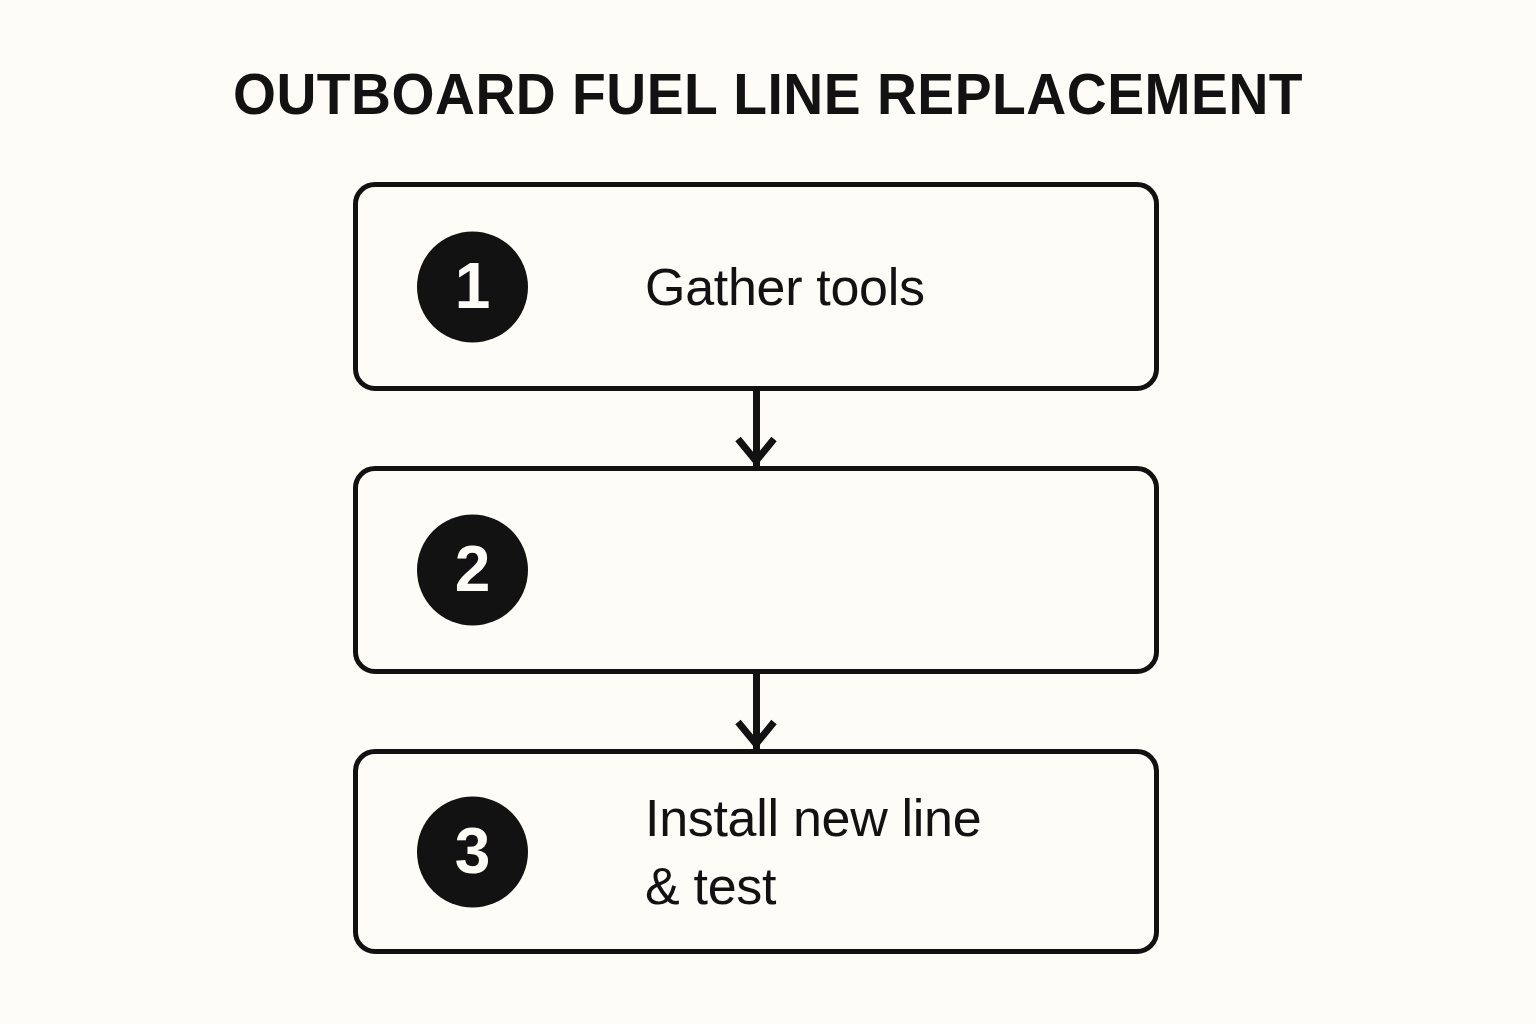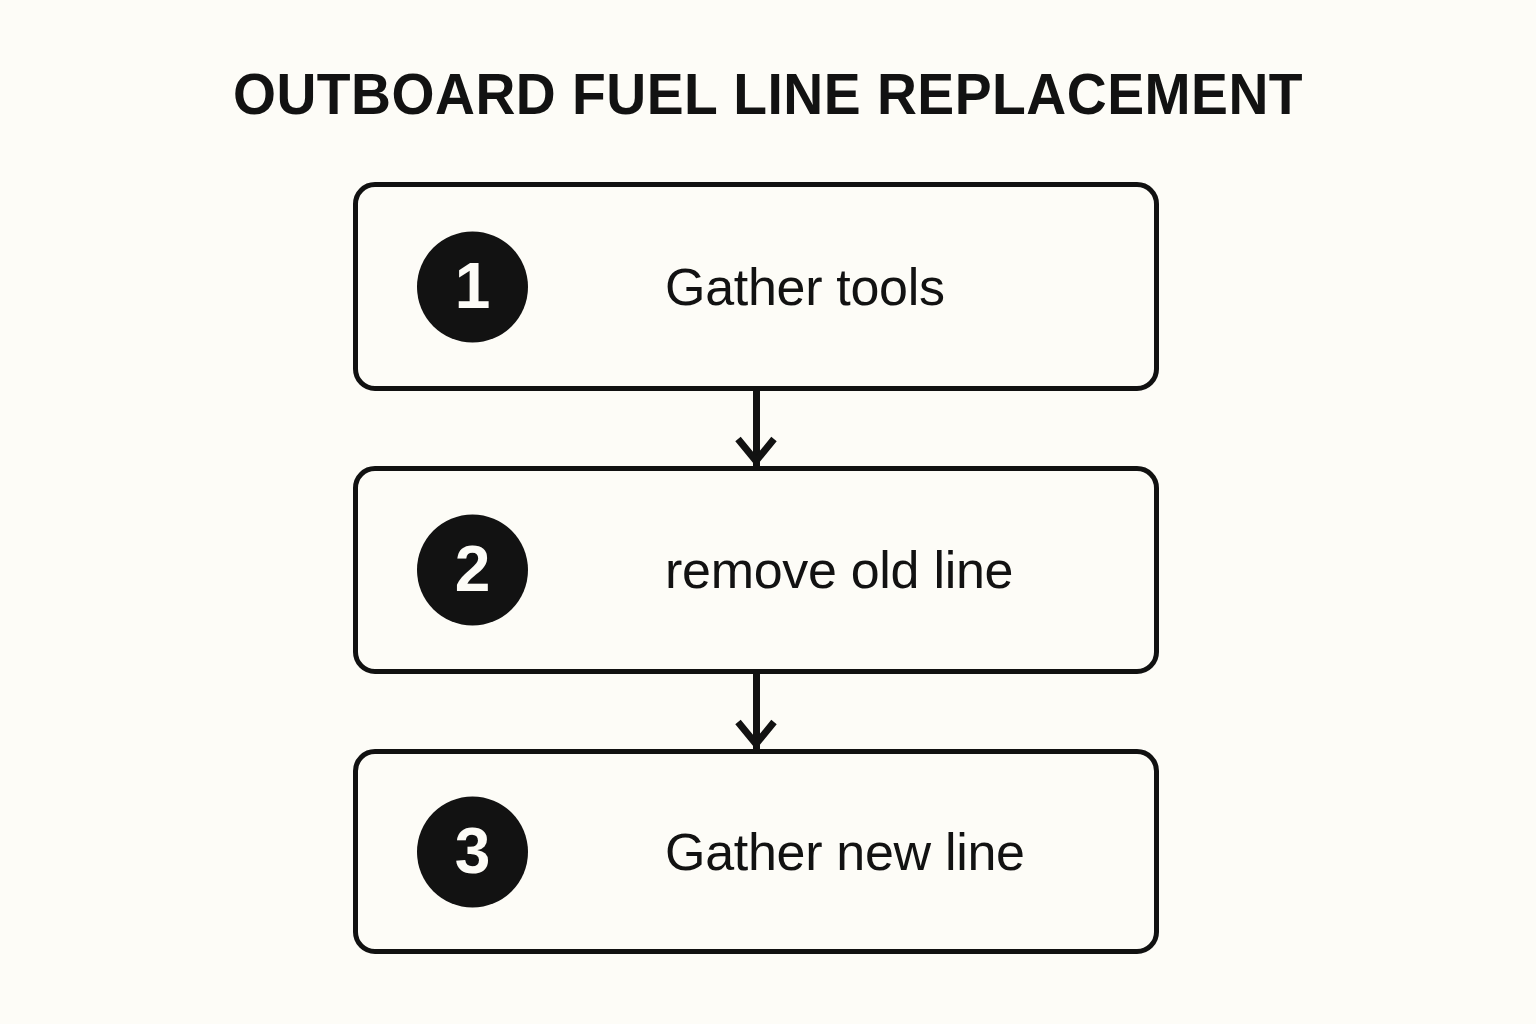--- a/index.html
+++ b/index.html
@@ -89,21 +89,20 @@
     left: 287px;
     top: 50%;
     transform: translateY(-50%);
     font-family: "Liberation Sans", sans-serif;
     font-weight: normal;
     font-size: 52px;
     line-height: 68px;
     color: #121212;
     letter-spacing: -0.3px;
     white-space: nowrap;
-    margin-left: 20px;
   }
   .step-text .line { display: block; }
 
   
   .connector {
     position: relative;
     width: 806px;
     height: 75px;
   }
   .connector .stem {
@@ -146,34 +145,34 @@
       <div class="head">
         <svg width="42" height="32" viewBox="0 0 42 32" aria-hidden="true">
           <path d="M3 4 L21 26 L39 4" fill="none" stroke="#121212" stroke-width="7" stroke-linecap="butt" stroke-linejoin="miter"></path>
         </svg>
       </div>
     </div>
 
     <div class="step-box box-2">
       <div class="badge">2</div>
       <div class="step-text">
-        <span class="line">remove old line</span>
       </div>
     </div>
 
     <div class="connector">
       <div class="stem"></div>
       <div class="head">
         <svg width="42" height="32" viewBox="0 0 42 32" aria-hidden="true">
           <path d="M3 4 L21 26 L39 4" fill="none" stroke="#121212" stroke-width="7" stroke-linecap="butt" stroke-linejoin="miter"></path>
         </svg>
       </div>
     </div>
 
     <div class="step-box box-3">
       <div class="badge">3</div>
       <div class="step-text">
-        <span class="line">Gather new line</span>
+        <span class="line">Install new line</span>
+        <span class="line">&amp; test</span>
       </div>
     </div>
 
   </div>
 </div>
 
 </body></html>

